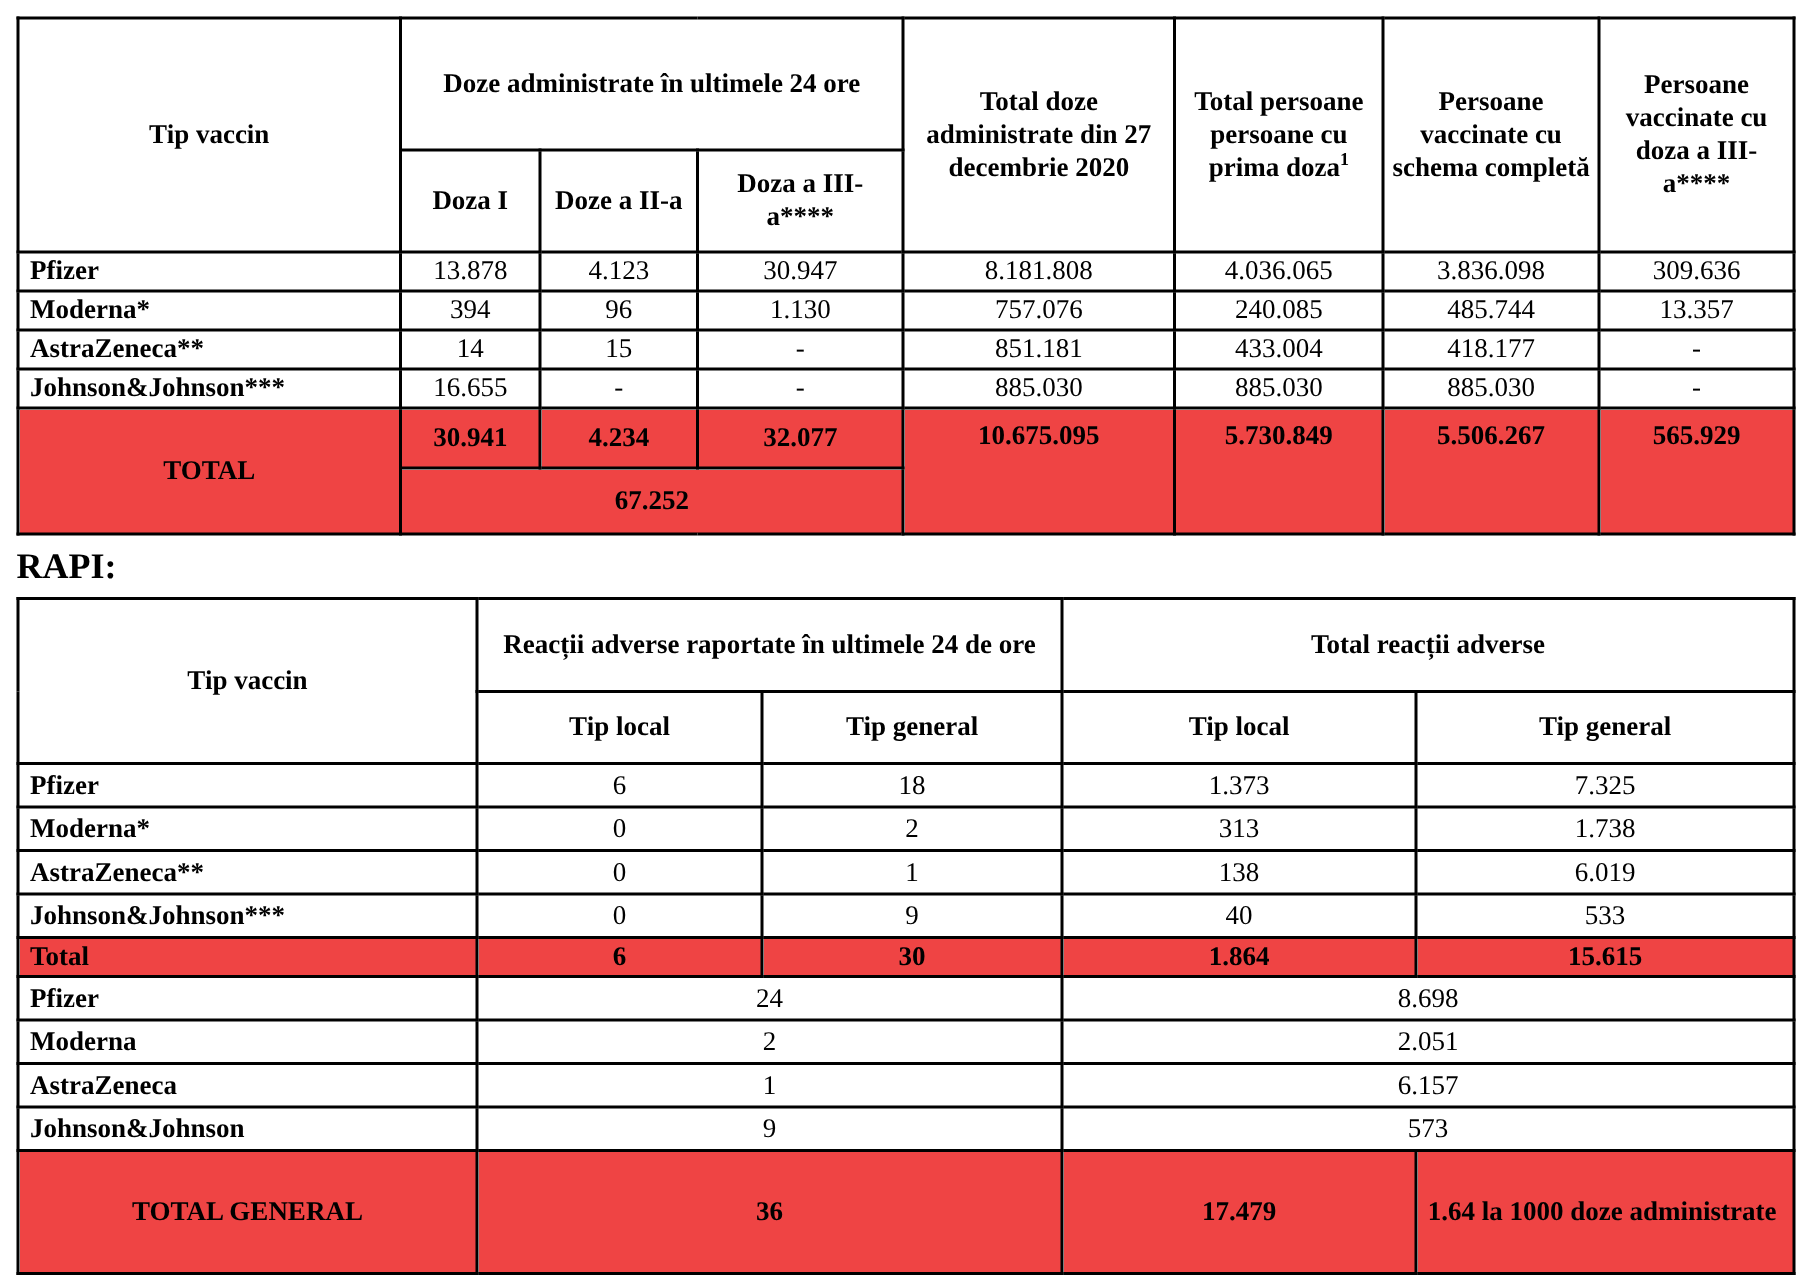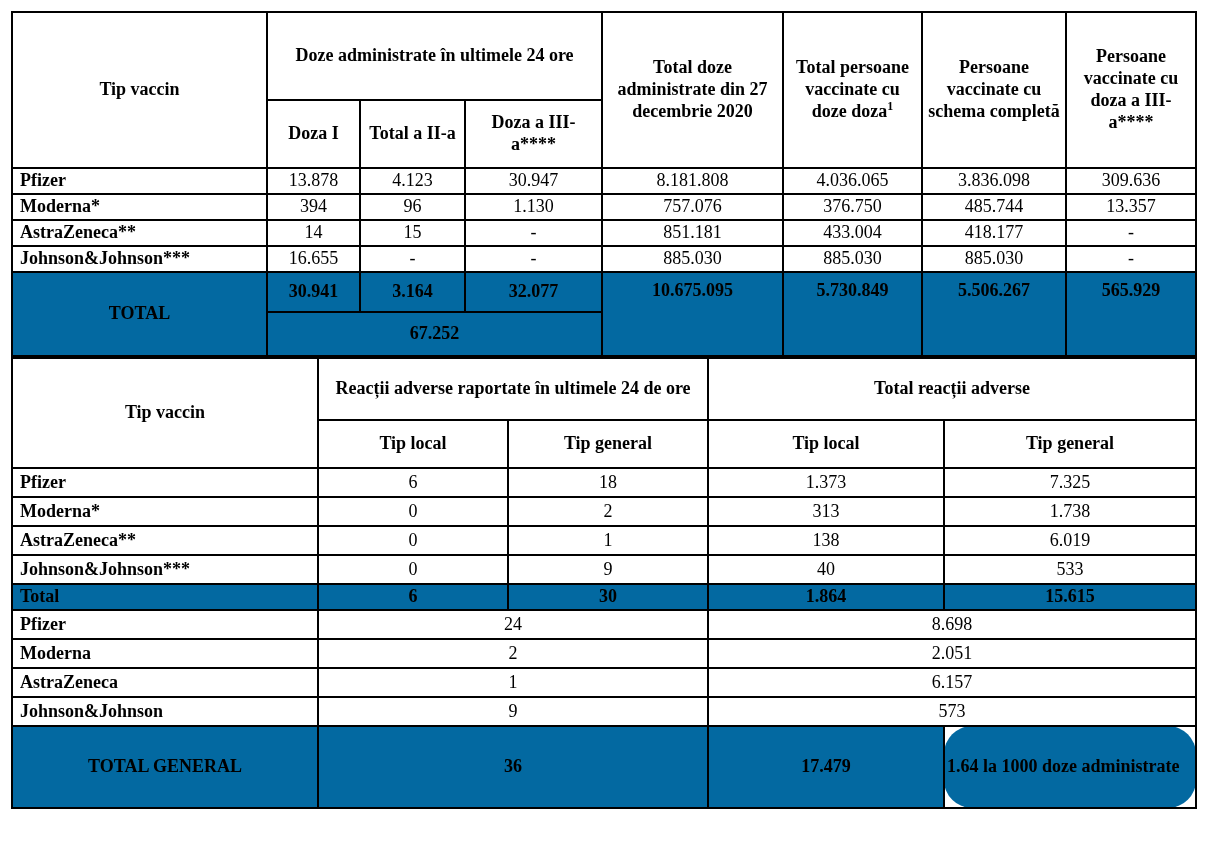--- a/index.html
+++ b/index.html
@@ -34,35 +34,34 @@
   th {
     font-weight: bold;
   }
   td.rowlabel {
     text-align: left;
     font-weight: bold;
     padding-left: 7px;
     margin-left: 44px;
   }
   .grey {
-    background: #0369a1;
+    background: #ef4444;
   }
   .bold {
     font-weight: bold;
   }
   .vtop {
     vertical-align: top;
     padding-top: 7px;
   }
   .rate-cell {
-    text-align: left;
+    text-align: center;
     font-weight: bold;
     padding-left: 2px;
     padding-right: 6px;
-    border-radius: 28px;
   }
   
   .t1-hdr1 th { height: 84px; }
   .t1-hdr2 th { height: 64px; }
   .t1-data td { height: 22px; }
   .t1-totA td { height: 36px; }
   .t1-totB td { height: 40px; }
   
   .rapi-title {
     font-size: 24px;
@@ -96,47 +95,47 @@
       <col style="width:181px">
       <col style="width:139px">
       <col style="width:144px">
       <col style="width:130px">
     </colgroup>
     <tbody>
       <tr class="t1-hdr1">
         <th rowspan="2">Tip vaccin</th>
         <th colspan="3">Doze administrate în ultimele 24 ore</th>
         <th rowspan="2">Total doze administrate din 27 decembrie 2020</th>
-        <th rowspan="2"><span>Total persoane vaccinate cu doze doza</span><sup>1</sup></th>
+        <th rowspan="2"><span>Total persoane persoane cu prima doza</span><sup>1</sup></th>
         <th rowspan="2">Persoane vaccinate cu schema completă</th>
         <th rowspan="2">Persoane vaccinate cu doza a III-a****</th>
       </tr>
       <tr class="t1-hdr2">
         <th>Doza I</th>
-        <th>Total a II-a</th>
+        <th>Doze a II-a</th>
         <th>Doza a III-a****</th>
       </tr>
 
       <tr class="t1-data">
         <td class="rowlabel">Pfizer</td>
         <td>13.878</td>
         <td>4.123</td>
         <td>30.947</td>
         <td>8.181.808</td>
         <td>4.036.065</td>
         <td>3.836.098</td>
         <td>309.636</td>
       </tr>
       <tr class="t1-data">
         <td class="rowlabel">Moderna*</td>
         <td>394</td>
         <td>96</td>
         <td>1.130</td>
         <td>757.076</td>
-        <td>376.750</td>
+        <td>240.085</td>
         <td>485.744</td>
         <td>13.357</td>
       </tr>
       <tr class="t1-data">
         <td class="rowlabel">AstraZeneca**</td>
         <td>14</td>
         <td>15</td>
         <td>-</td>
         <td>851.181</td>
         <td>433.004</td>
@@ -150,33 +149,34 @@
         <td>-</td>
         <td>885.030</td>
         <td>885.030</td>
         <td>885.030</td>
         <td>-</td>
       </tr>
 
       <tr class="t1-totA">
         <td class="grey bold" rowspan="2">TOTAL</td>
         <td class="grey bold">30.941</td>
-        <td class="grey bold">3.164</td>
+        <td class="grey bold">4.234</td>
         <td class="grey bold">32.077</td>
         <td class="grey bold vtop" rowspan="2">10.675.095</td>
         <td class="grey bold vtop" rowspan="2">5.730.849</td>
         <td class="grey bold vtop" rowspan="2">5.506.267</td>
         <td class="grey bold vtop" rowspan="2">565.929</td>
       </tr>
       <tr class="t1-totB">
         <td class="grey bold" colspan="3">67.252</td>
       </tr>
     </tbody>
   </table>
 
+  <div class="rapi-title">RAPI:</div>
 
   <table>
     <colgroup>
       <col style="width:306px">
       <col style="width:190px">
       <col style="width:200px">
       <col style="width:236px">
       <col style="width:252px">
     </colgroup>
     <tbody>

